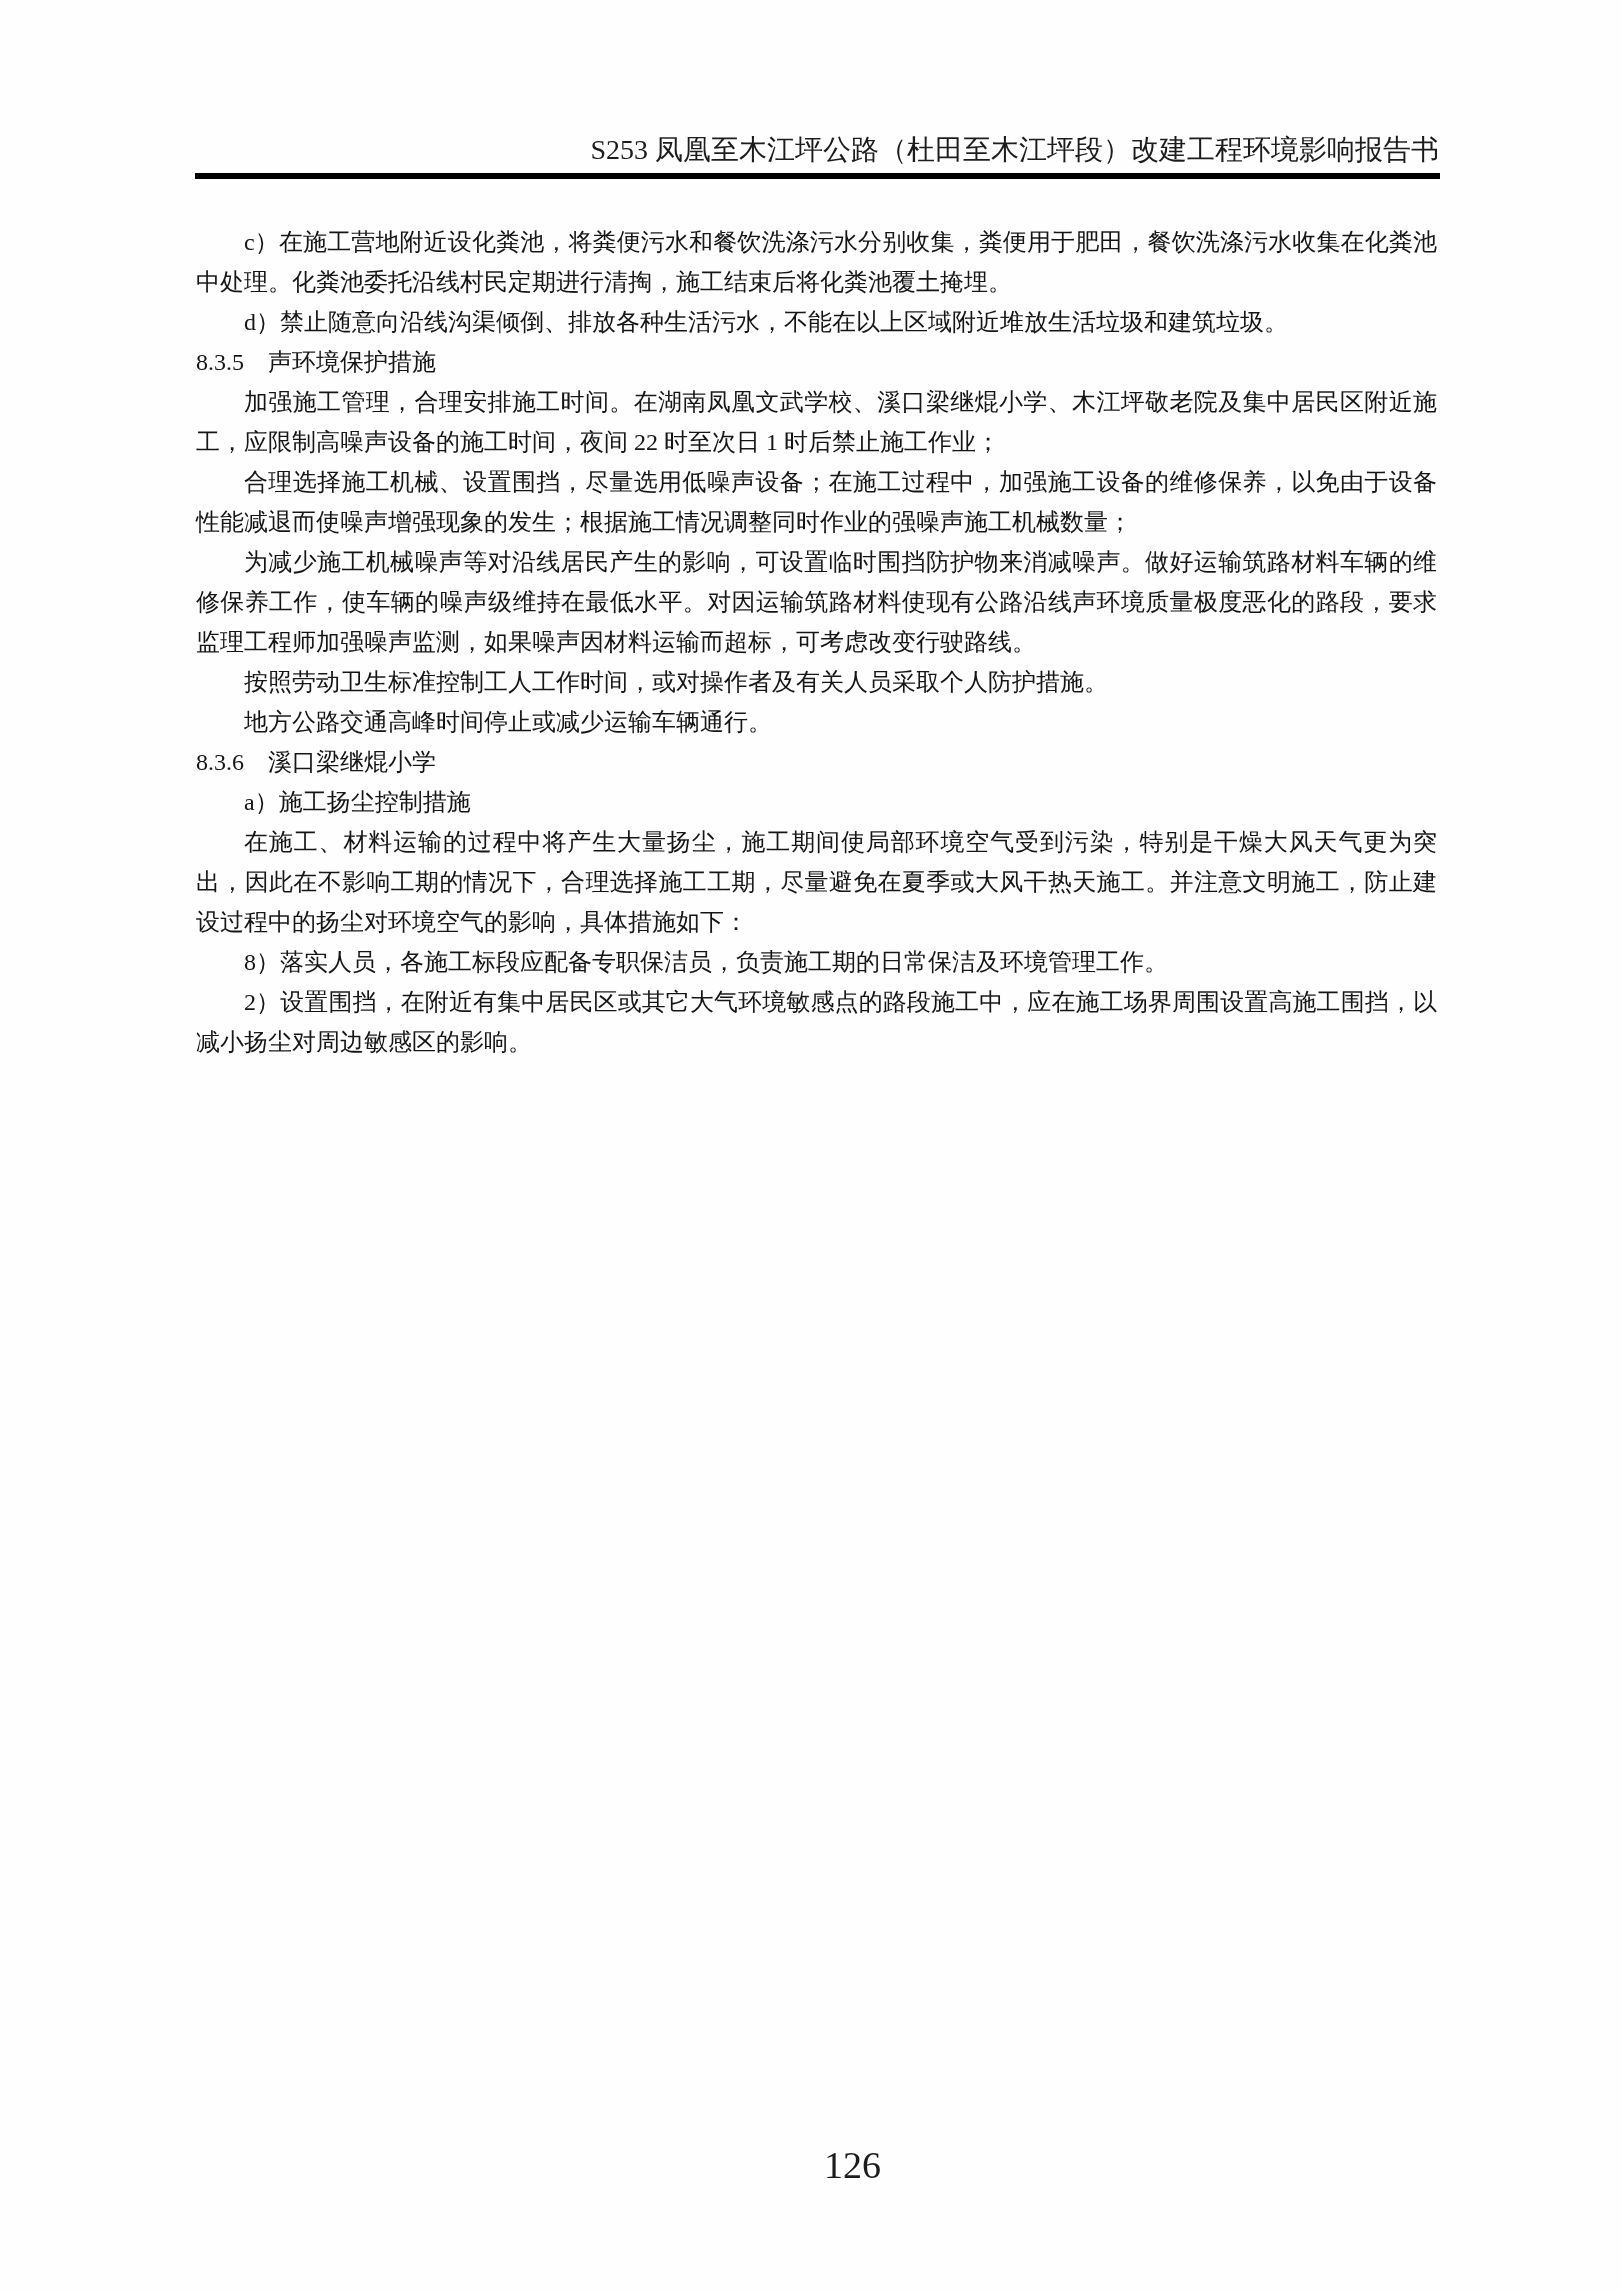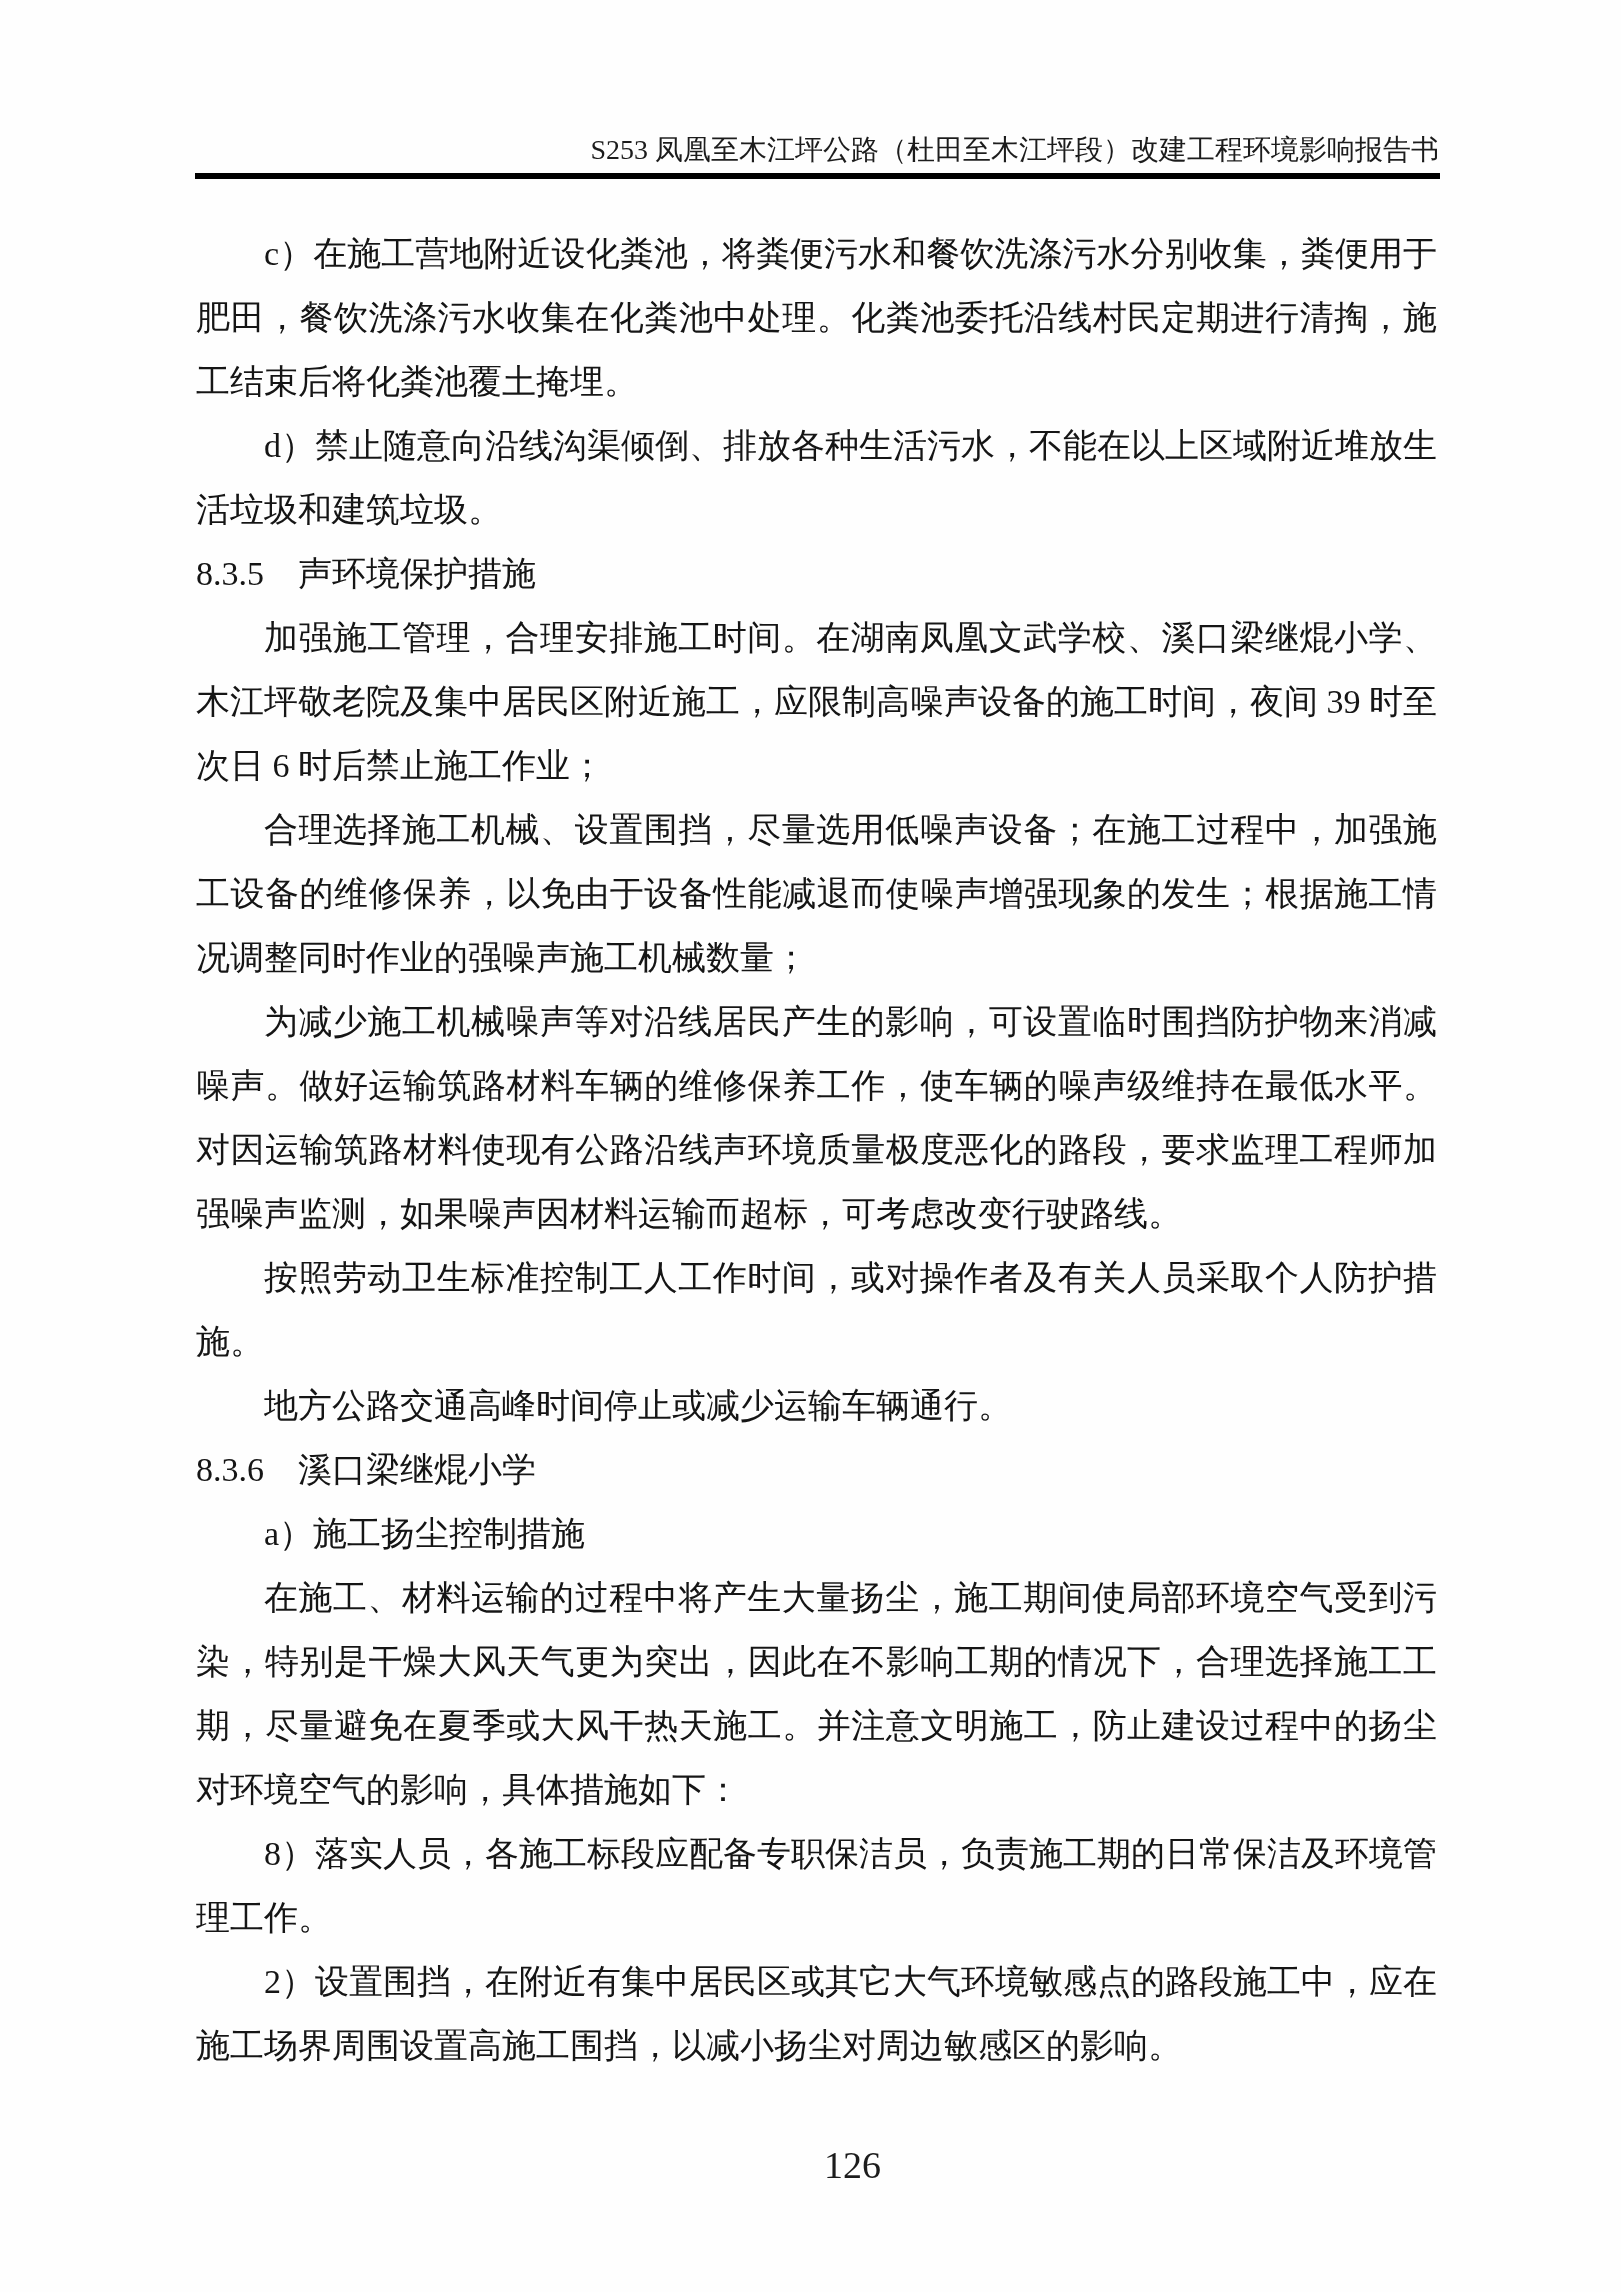--- a/index.html
+++ b/index.html
@@ -30,22 +30,22 @@
     left: 195px;
     width: 1245px;
     height: 5.9px;
     background: #000000;
   }
   .doc-body {
     position: absolute;
     top: 222px;
     left: 196px;
     width: 1241px;
-    font-size: 34px;
-    line-height: 64px;
+    font-size: 24px;
+    line-height: 40px;
     text-align: justify;
     text-justify: inter-character;
     color: #151515;
   }
   .doc-body p { margin: 0; }
   .p-body { text-indent: 2em; }
   .p-heading { text-indent: 0; }
   .page-number {
     position: absolute;
     top: 2148px;
@@ -63,21 +63,21 @@
 <div class="page">
 
   <div class="running-header">S253 凤凰至木江坪公路（杜田至木江坪段）改建工程环境影响报告书</div>
 
   <div class="header-rule"></div>
 
   <div class="doc-body">
     <p class="p-body">c）在施工营地附近设化粪池，将粪便污水和餐饮洗涤污水分别收集，粪便用于肥田，餐饮洗涤污水收集在化粪池中处理。化粪池委托沿线村民定期进行清掏，施工结束后将化粪池覆土掩埋。</p>
     <p class="p-body">d）禁止随意向沿线沟渠倾倒、排放各种生活污水，不能在以上区域附近堆放生活垃圾和建筑垃圾。</p>
     <p class="p-heading">8.3.5　声环境保护措施</p>
-    <p class="p-body">加强施工管理，合理安排施工时间。在湖南凤凰文武学校、溪口梁继焜小学、木江坪敬老院及集中居民区附近施工，应限制高噪声设备的施工时间，夜间 39 时至次日 6 时后禁止施工作业；</p>
+    <p class="p-body">加强施工管理，合理安排施工时间。在湖南凤凰文武学校、溪口梁继焜小学、木江坪敬老院及集中居民区附近施工，应限制高噪声设备的施工时间，夜间 22 时至次日 1 时后禁止施工作业；</p>
     <p class="p-body">合理选择施工机械、设置围挡，尽量选用低噪声设备；在施工过程中，加强施工设备的维修保养，以免由于设备性能减退而使噪声增强现象的发生；根据施工情况调整同时作业的强噪声施工机械数量；</p>
     <p class="p-body">为减少施工机械噪声等对沿线居民产生的影响，可设置临时围挡防护物来消减噪声。做好运输筑路材料车辆的维修保养工作，使车辆的噪声级维持在最低水平。对因运输筑路材料使现有公路沿线声环境质量极度恶化的路段，要求监理工程师加强噪声监测，如果噪声因材料运输而超标，可考虑改变行驶路线。</p>
     <p class="p-body">按照劳动卫生标准控制工人工作时间，或对操作者及有关人员采取个人防护措施。</p>
     <p class="p-body">地方公路交通高峰时间停止或减少运输车辆通行。</p>
     <p class="p-heading">8.3.6　溪口梁继焜小学</p>
     <p class="p-body">a）施工扬尘控制措施</p>
     <p class="p-body">在施工、材料运输的过程中将产生大量扬尘，施工期间使局部环境空气受到污染，特别是干燥大风天气更为突出，因此在不影响工期的情况下，合理选择施工工期，尽量避免在夏季或大风干热天施工。并注意文明施工，防止建设过程中的扬尘对环境空气的影响，具体措施如下：</p>
     <p class="p-body">8）落实人员，各施工标段应配备专职保洁员，负责施工期的日常保洁及环境管理工作。</p>
     <p class="p-body">2）设置围挡，在附近有集中居民区或其它大气环境敏感点的路段施工中，应在施工场界周围设置高施工围挡，以减小扬尘对周边敏感区的影响。</p>
   </div>

